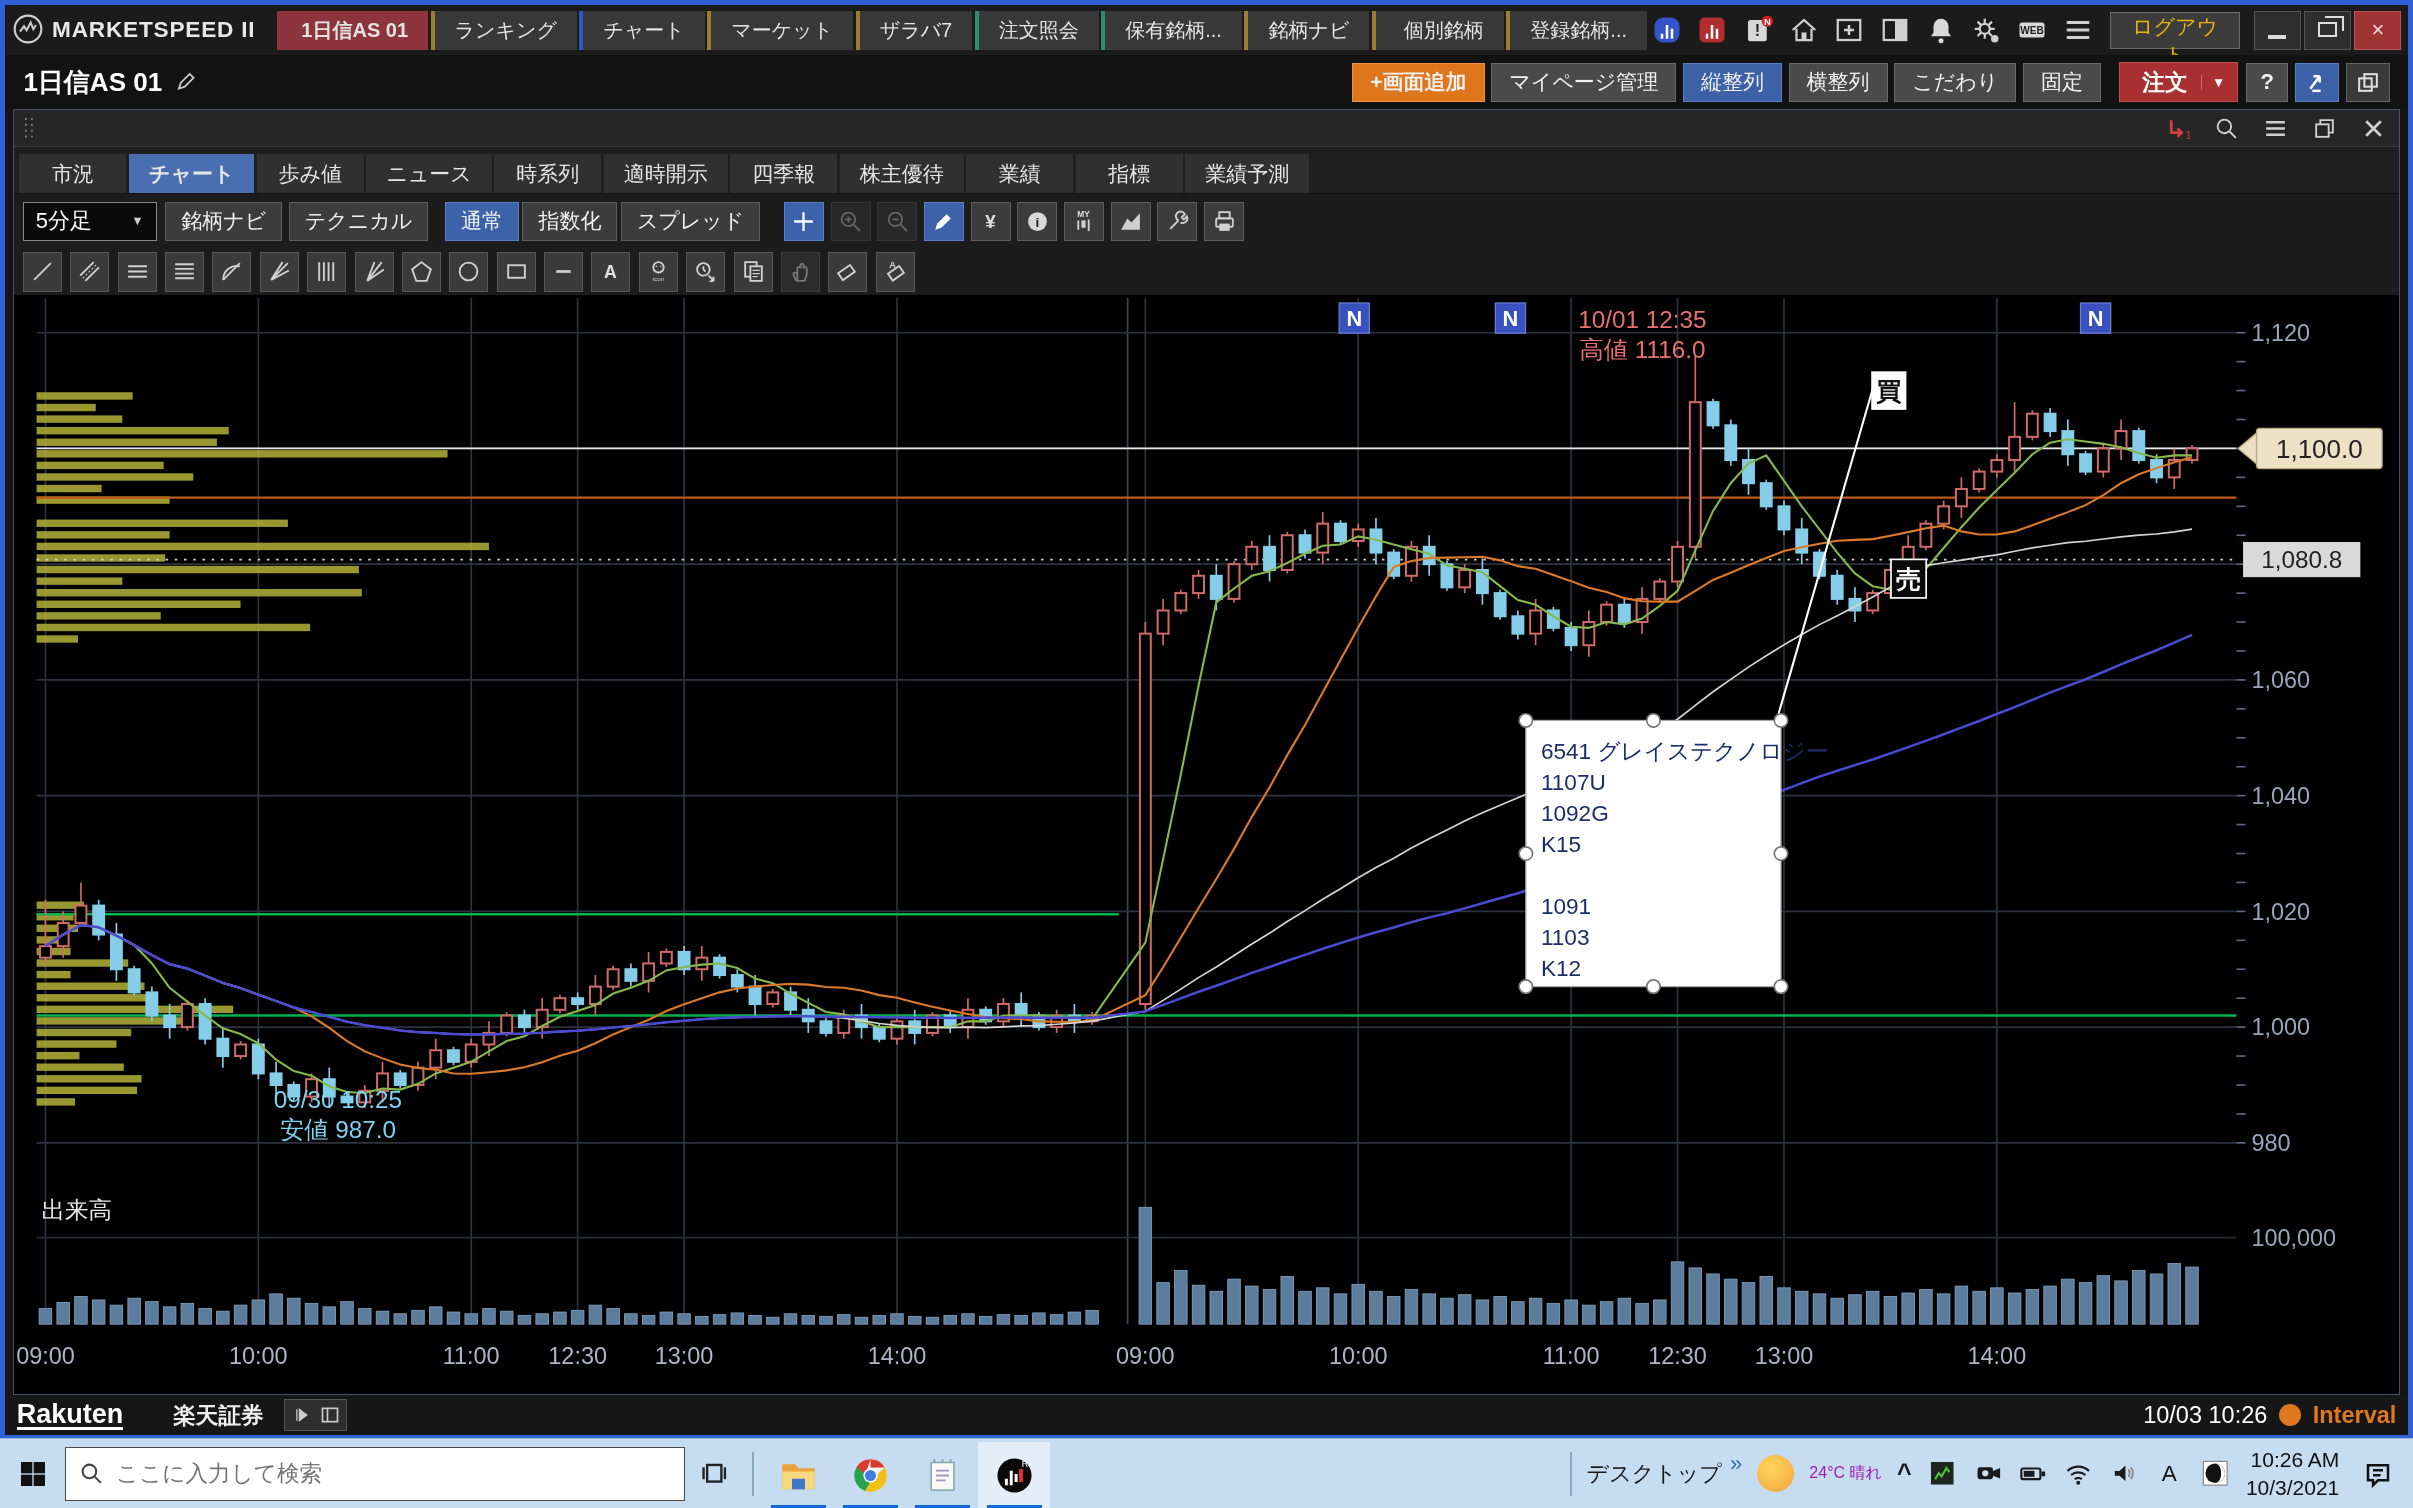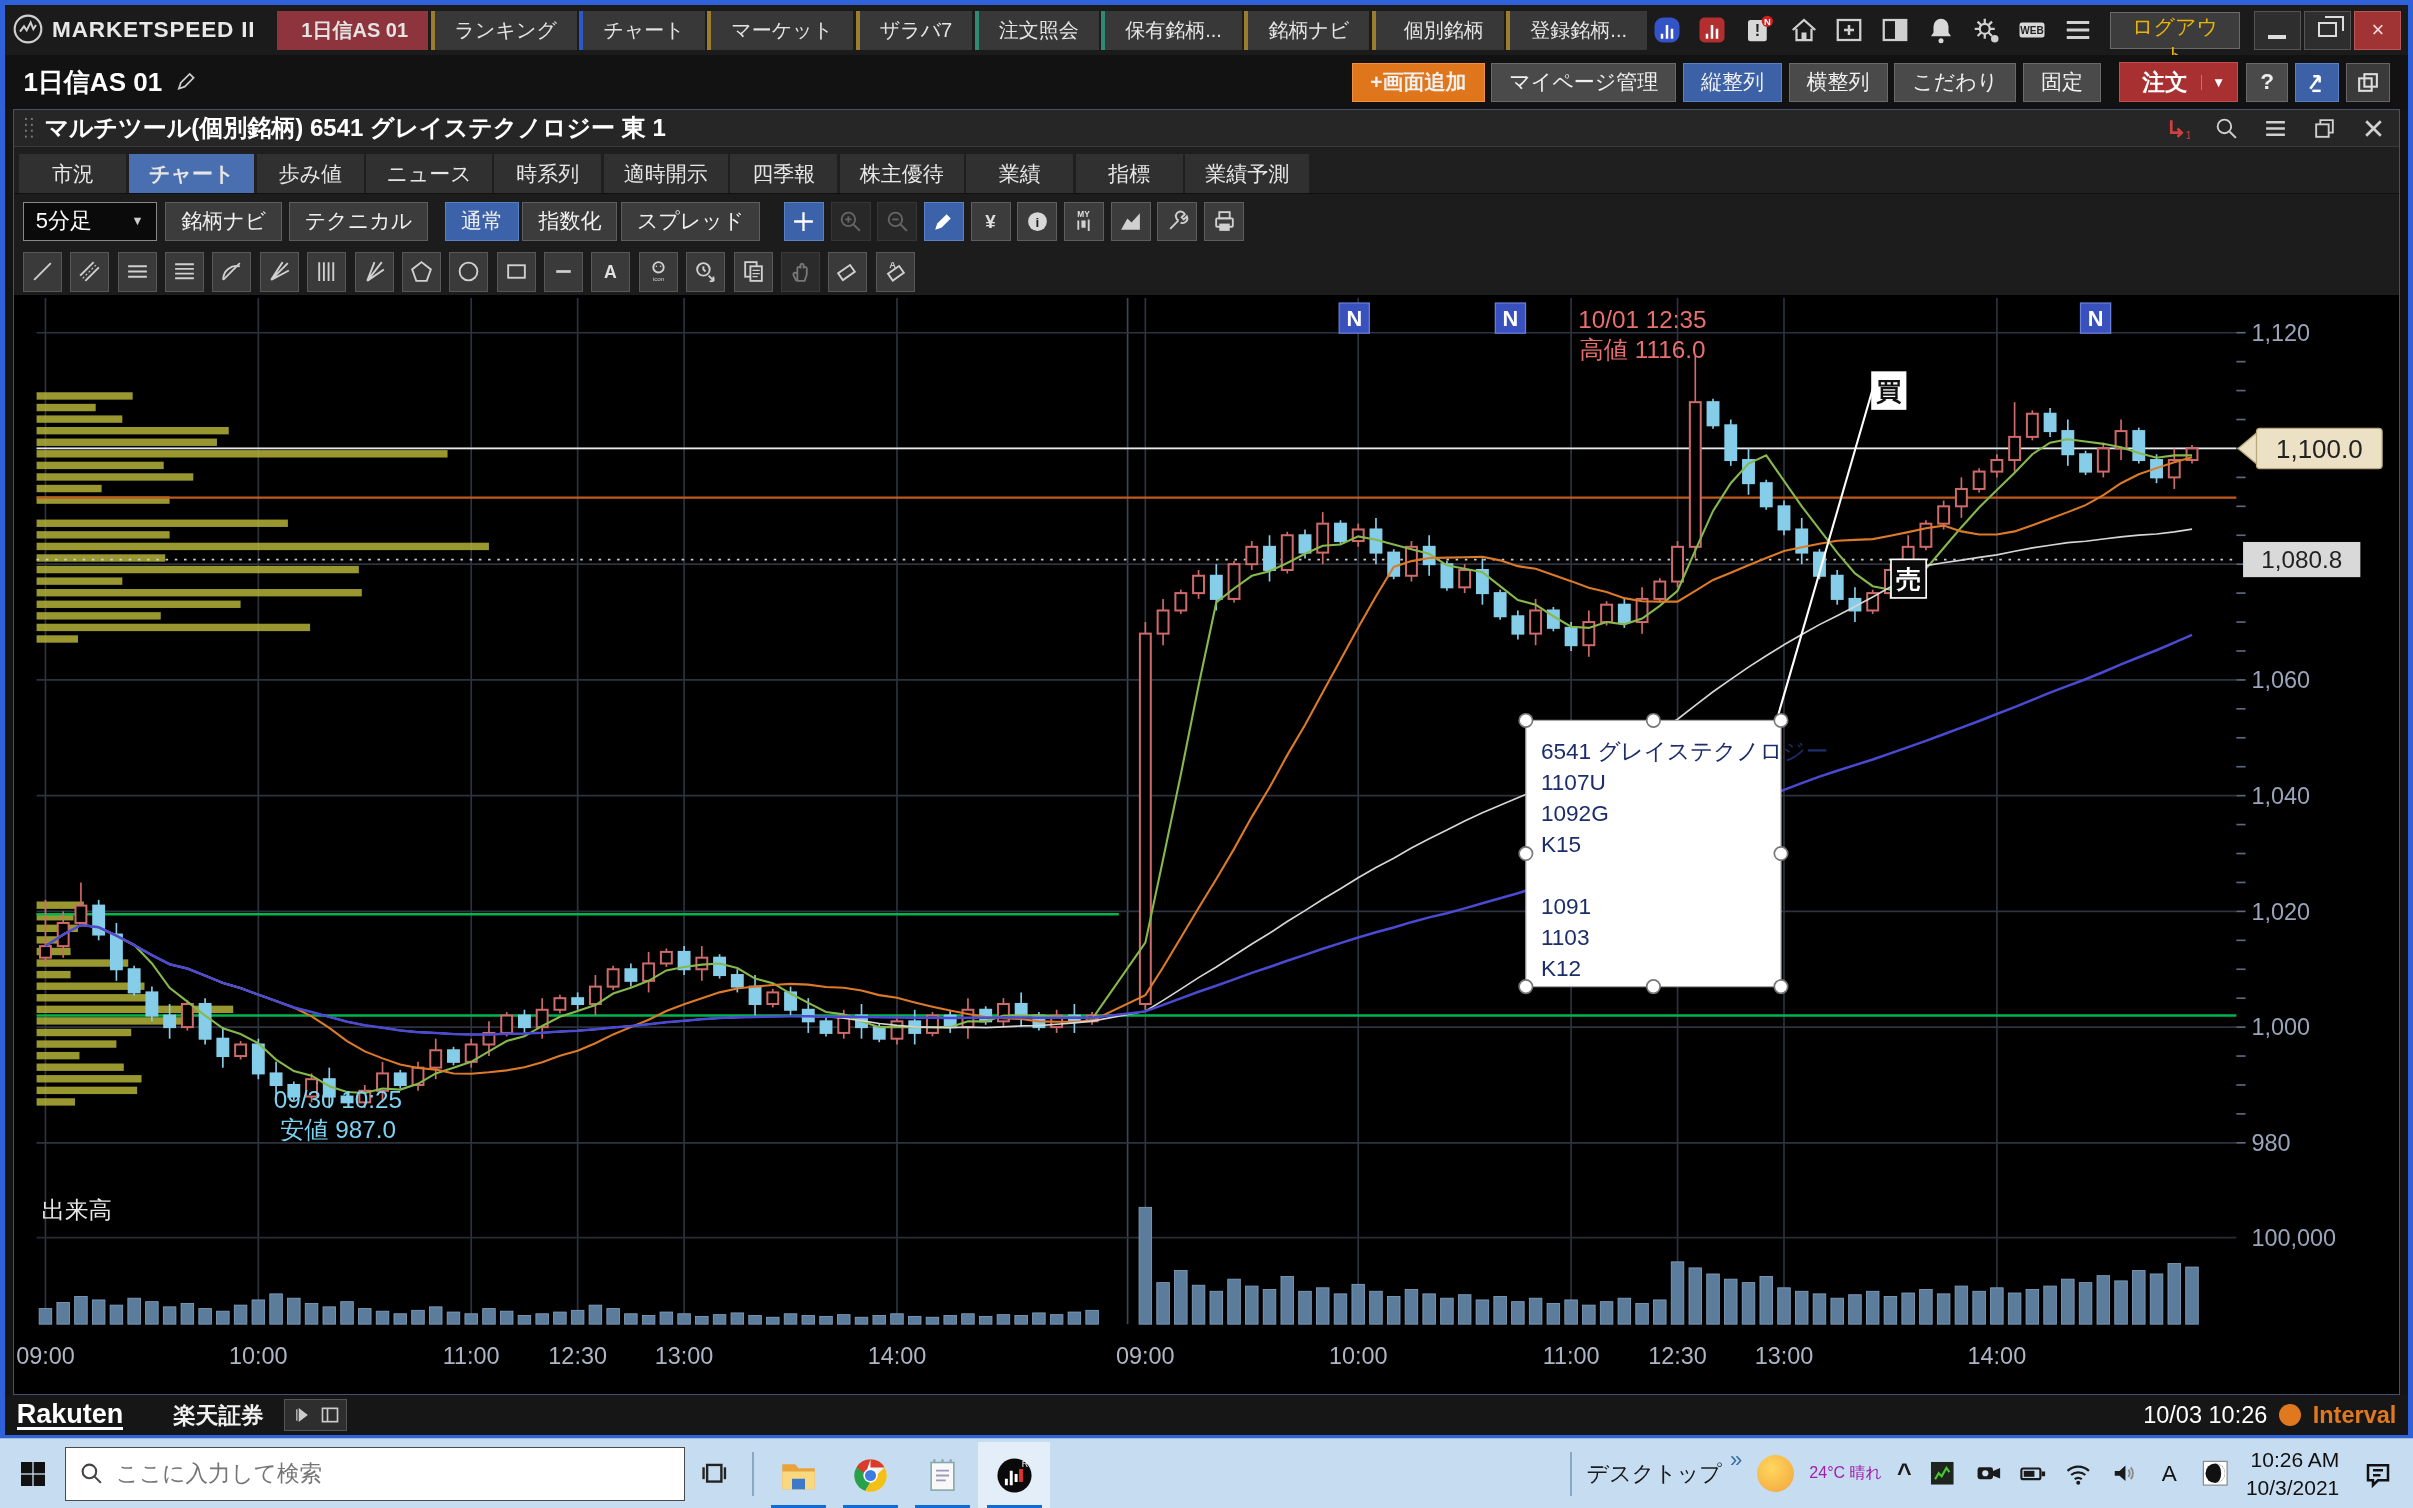--- a/index.html
+++ b/index.html
@@ -112,21 +112,21 @@
   .searchbox svg { width:25px; height:25px; flex:0 0 auto; }
   .searchbox input { border:none; outline:none; font-size:22.6px; color:#444; width:100%; background:transparent; font-family:inherit; }
   .tvbtn { width:59px; height:70px; display:flex; align-items:center; justify-content:center; }
   .tvbtn svg { width:28.5px; height:28.5px; }
   .tasksep { width:1.7px; height:44px; background:#8aa8c4; margin:0 8.4px; }
   .taskapp { width:72px; height:67px; display:flex; align-items:center; justify-content:center; position:relative; margin-top:3.4px; }
   .taskapp svg { width:39px; height:39px; }
   .taskapp.running:after { content:""; position:absolute; left:8.4px; right:8.4px; bottom:0; height:4.2px; background:#0f6cd6; }
   .taskapp.activeapp { background:#e3eef9; }
   .taskright { margin-left:auto; display:flex; align-items:center; gap:15px; padding-right:11.7px; }
-  .deskgroup { display:flex; align-items:flex-start; gap:8.4px; }
+  .deskgroup { display:flex; align-items:flex-end; gap:8.4px; }
   .dsep { width:1.7px; height:44px; background:#8aa8c4; }
   .desklabel { font-size:22px; color:#1a1a1a; }
   .morechev { font-size:22px; color:#3a6ea5; position:relative; top:-11.7px; }
   .sunicon { width:37px; height:37px; border-radius:50%; background:radial-gradient(circle at 40% 35%, #ffd75e, #f2a33c); }
   .weather { font-size:16px; color:#a21caf; white-space:nowrap; }
   .chevup { font-size:25px; color:#1a1a1a; font-weight:bold; }
   .tray { display:flex; align-items:center; gap:13.4px; }
   .tray .ticon { width:32px; height:32px; display:flex; align-items:center; justify-content:center; }
   .tray svg { width:28.5px; height:28.5px; }
   .clock { text-align:right; font-size:21px; color:#111; line-height:1.3; }
@@ -267,21 +267,20 @@
         <svg viewBox="0 0 24 24">
             <rect x="4" y="8" width="12" height="12" fill="none" stroke="#ddd" stroke-width="2"></rect>
             <rect x="9" y="4" width="12" height="12" fill="none" stroke="#ddd" stroke-width="2"></rect>
           </svg>
       </button>
     </div>
 
     <div class="mwindow">
       <div class="wtitle">
         <span class="grip"></span>
-        <span class="wtitletext">マルチツール(個別銘柄) 6541 グレイステクノロジー 東 1</span>
         <span class="wtitleicons" id="wtitle-icons">
             <span class="wi">
               <svg viewBox="0 0 24 24" width="25" height="25" font-family="Liberation Sans, sans-serif" style="font-size:26px">
                 <path d="M6 4 v12 h10 M12 12 l4 4 -4 4" stroke="#d04040" stroke-width="2.6" fill="none"></path>
                 <text x="20" y="22" font-size="10" fill="#d04040">1</text>
               </svg>
             </span>
             <span class="wi">
               <svg viewBox="0 0 24 24" width="25" height="25" font-family="Liberation Sans, sans-serif">
                 <circle cx="10" cy="10" r="6.5" stroke="#d0d0d0" stroke-width="1.8" fill="none"></circle>

